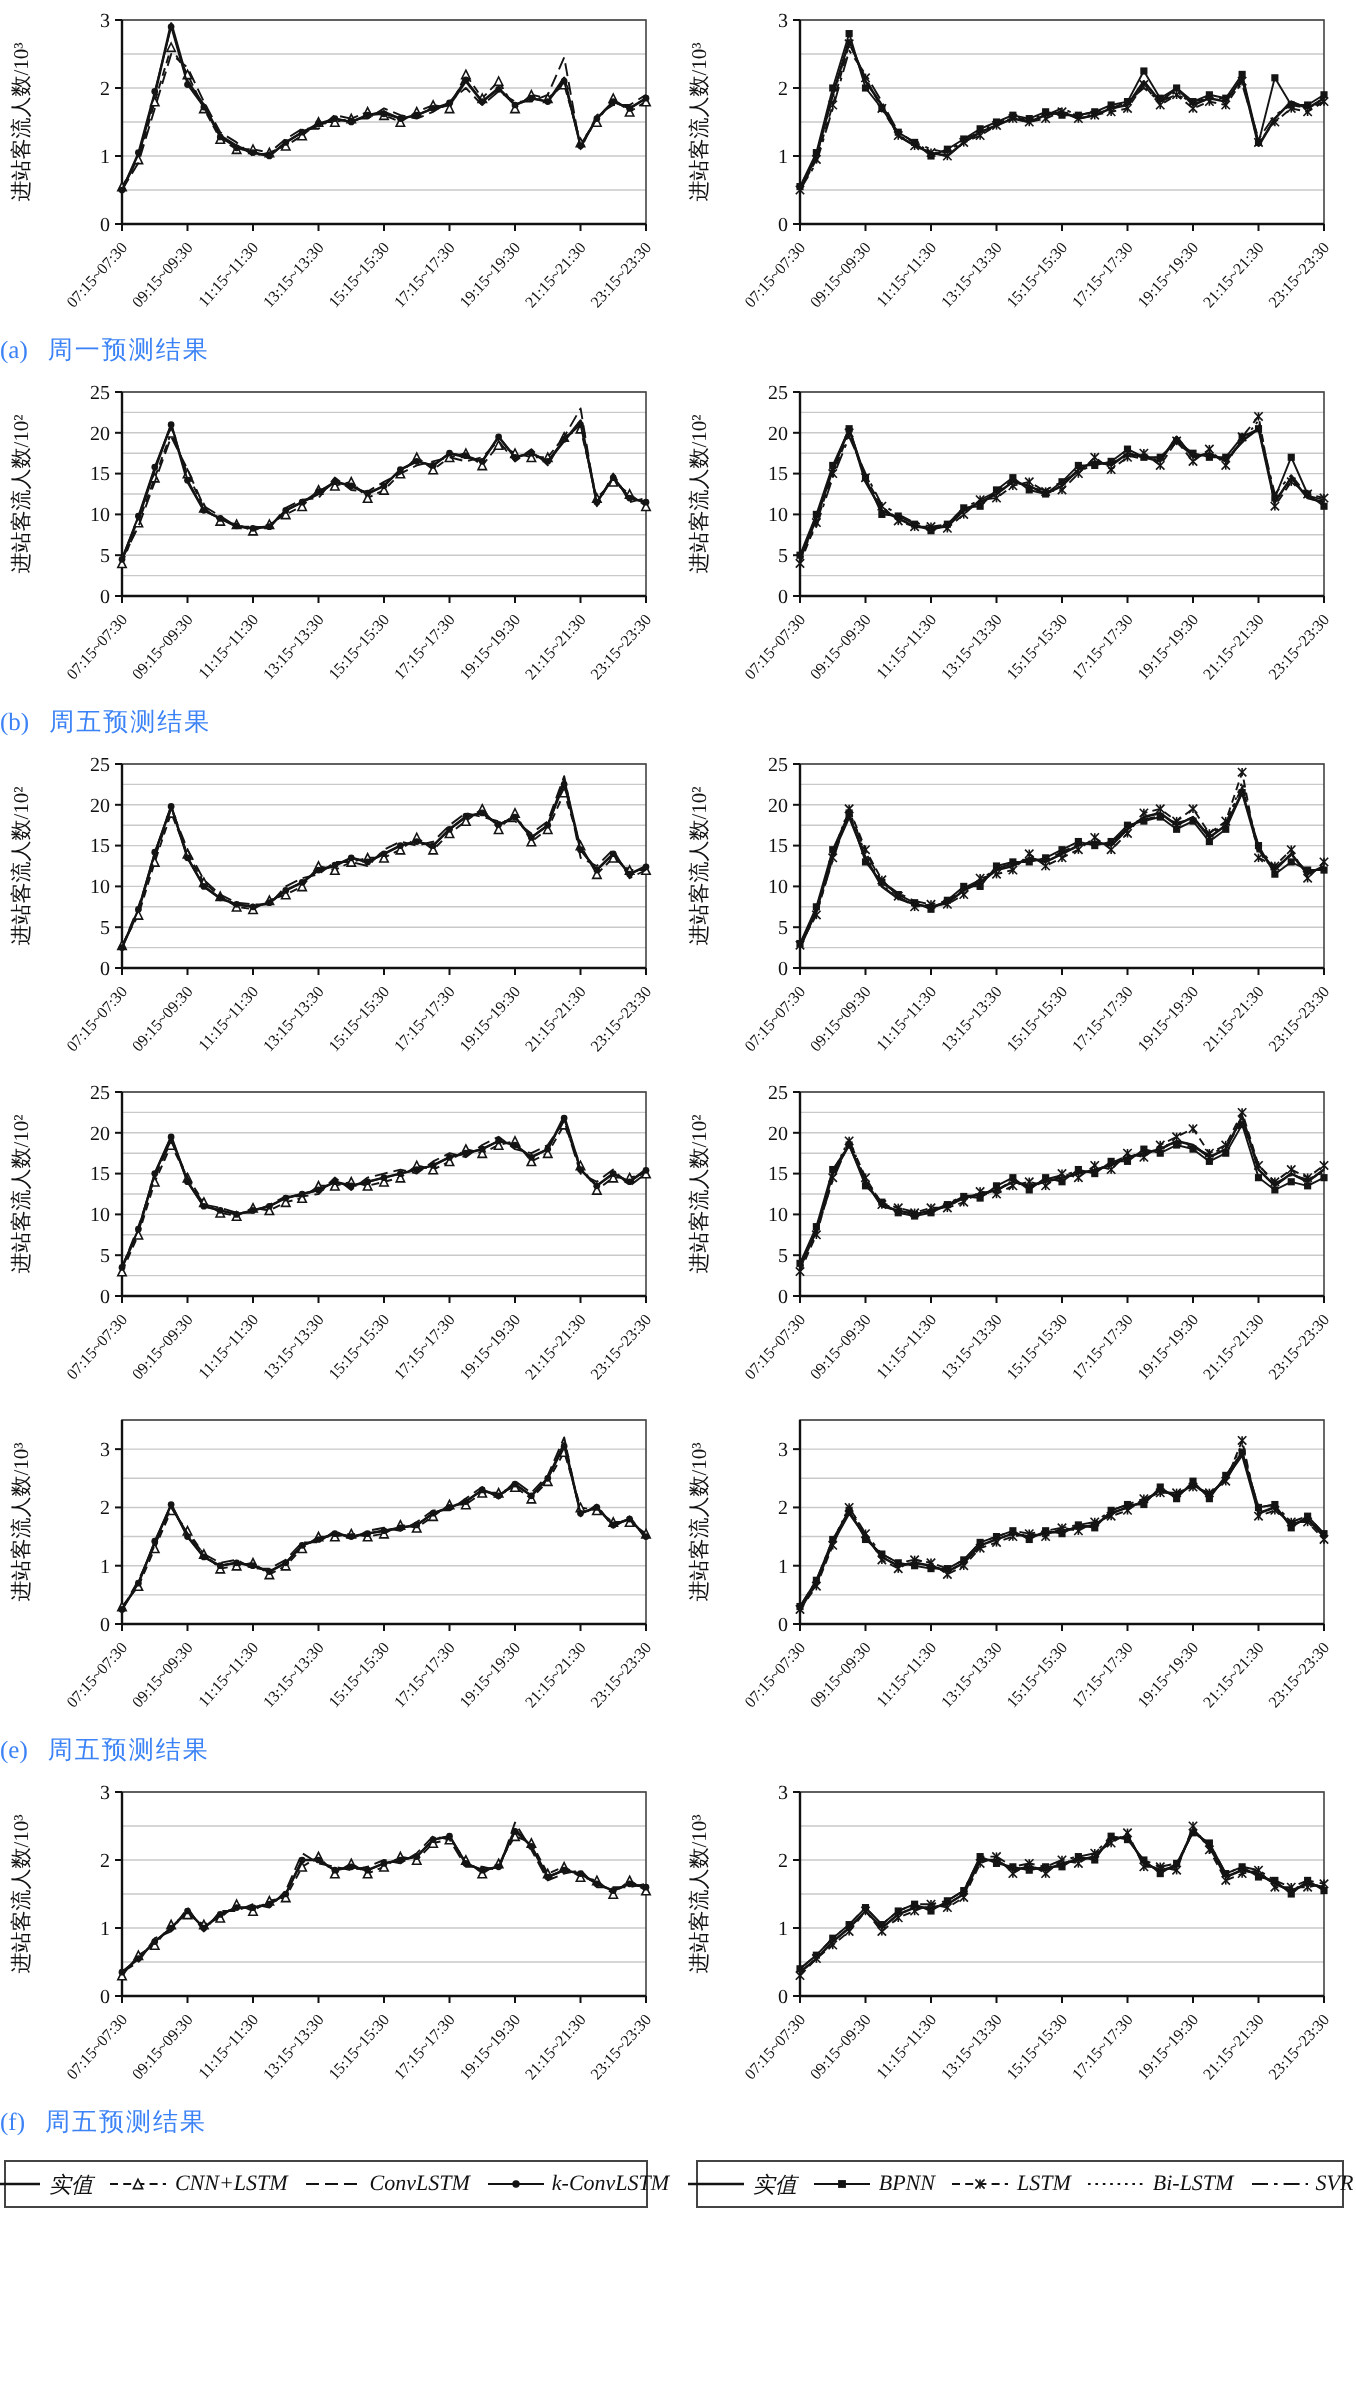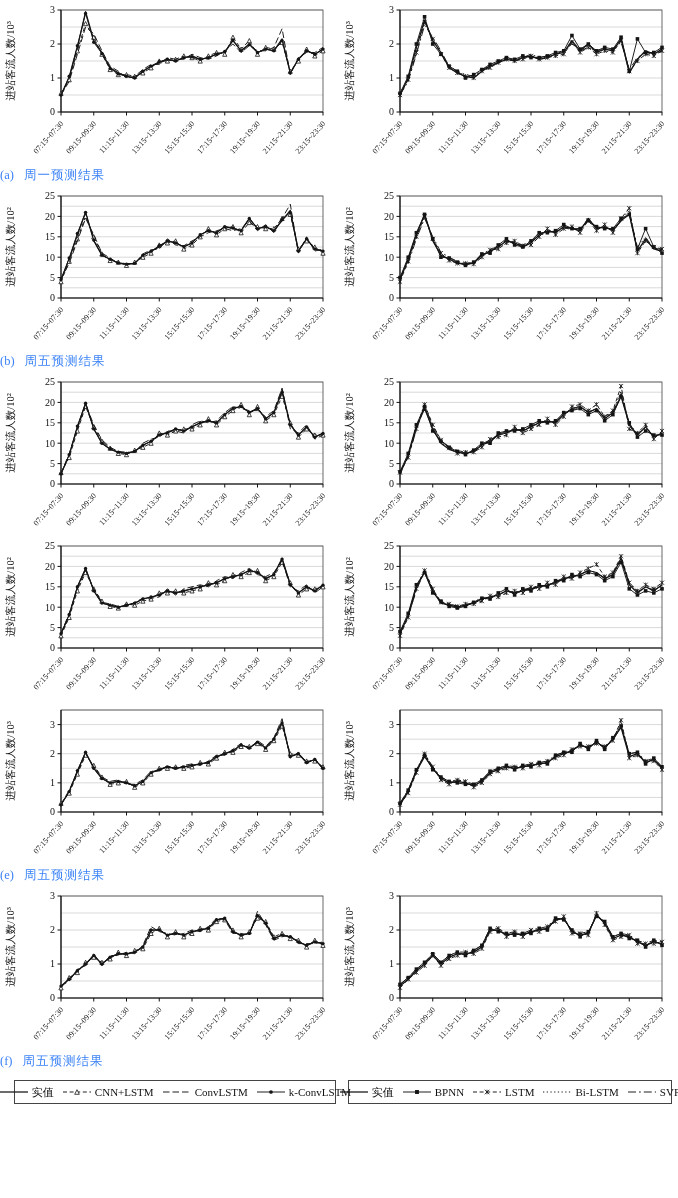--- a/index.html
+++ b/index.html
@@ -5,21 +5,21 @@
   html,body{margin:0;padding:0;background:#fff;}
   body{width:678px;height:1198px;overflow:hidden;
        font-family:"Liberation Serif","DejaVu Serif",serif;color:#111;}
   .figure{width:678px;padding-top:2px;}
   .chart-row{width:678px;}
   .charts{display:flex;}
   .chart-cell{width:339px;display:flex;justify-content:center;}
   .caption{text-align:left;font-size:12.5px;color:#3b82f6;height:22px;line-height:18px;}
   .caption .cap-idx{margin-right:10px;}
   .caption .cap-txt{letter-spacing:1px;}
-  .legends{display:flex;justify-content:space-between;padding:6px 6px 0 14px;}
+  .legends{display:flex;justify-content:space-between;padding:6px 6px 0 2px;font-style:italic;}
   .legend-box{border:1.2px solid #444;display:flex;align-items:center;justify-content:center;
               height:22px;font-size:11px;}
   .legend-box.left{width:320px;}
   .legend-box.right{width:322px;}
   .legend-item{display:flex;align-items:center;margin:0 4px;white-space:nowrap;}
   .legend-item svg{margin-right:3px;display:block;}
   .legend-label{color:#111;}
   svg text{fill:#111;}
 </style>
 </head>

